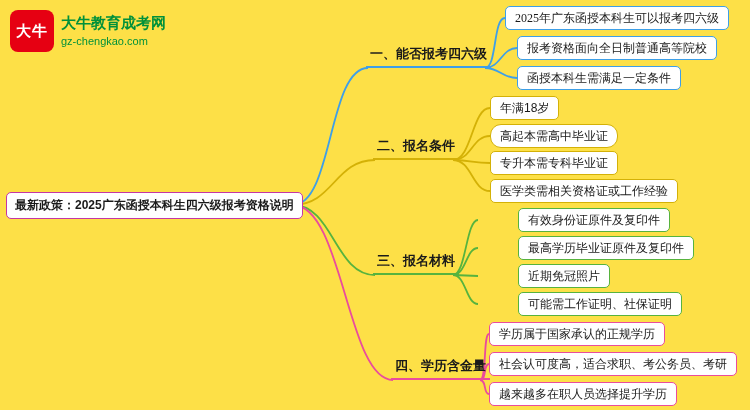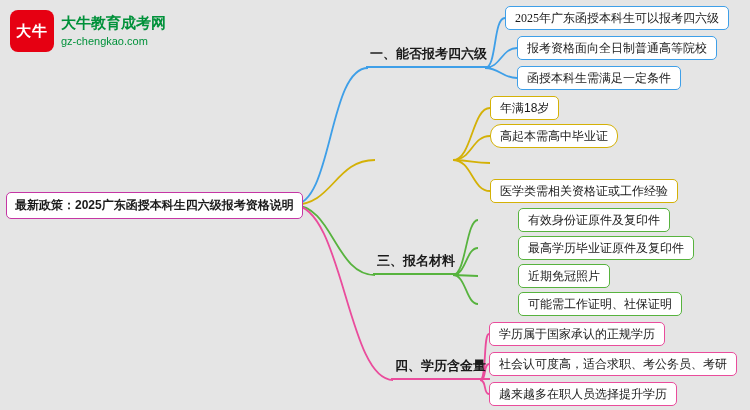--- a/index.html
+++ b/index.html
@@ -1,17 +1,17 @@
 <!DOCTYPE html>
 <html><head>
 <meta charset="utf-8">
 <style>
   html,body{margin:0;padding:0;background:#fff;}
   #canvas{
-    position:relative;width:750px;height:410px;background:#e5e5e5;overflow:hidden;
+    position:relative;width:750px;height:410px;background:#fde047;overflow:hidden;
     font-family:"Liberation Sans","DejaVu Sans",sans-serif;color:#1a1a1a;
   }
   svg.connectors{position:absolute;left:0;top:0;width:750px;height:410px;pointer-events:none;}
 
   
   .logo{position:absolute;left:10px;top:10px;display:flex;align-items:flex-start;gap:7px;}
   .logo-mark{
     width:44px;height:42px;background:#e60012;border-radius:8px;color:#fff;
     display:flex;align-items:center;justify-content:center;
     font-weight:bold;font-size:15px;letter-spacing:1px;
@@ -96,29 +96,31 @@
     <div class="logo-mark">大牛</div>
     <div class="logo-text">
       <span class="logo-name">大牛教育成考网</span>
       <span class="logo-url">gz-chengkao.com</span>
     </div>
   </div>
 
   <div class="root-node">最新政策：2025广东函授本科生四六级报考资格说明</div>
 
   <div class="branch b1">一、能否报考四六级</div>
+  <div class="branch b2">二、报名条件</div>
   <div class="branch b3">三、报名材料</div>
   <div class="branch b4">四、学历含金量</div>
 
   <div class="leaf c-blue g1-0">2025年广东函授本科生可以报考四六级</div>
   <div class="leaf c-blue g1-1">报考资格面向全日制普通高等院校</div>
   <div class="leaf c-blue g1-2">函授本科生需满足一定条件</div>
 
   <div class="leaf c-yellow g2-0">年满18岁</div>
   <div class="leaf c-yellow g2-1">高起本需高中毕业证</div>
+  <div class="leaf c-yellow g2-2">专升本需专科毕业证</div>
   <div class="leaf c-yellow g2-3">医学类需相关资格证或工作经验</div>
 
   <div class="leaf c-green g3-0">有效身份证原件及复印件</div>
   <div class="leaf c-green g3-1">最高学历毕业证原件及复印件</div>
   <div class="leaf c-green g3-2">近期免冠照片</div>
   <div class="leaf c-green g3-3">可能需工作证明、社保证明</div>
 
   <div class="leaf c-pink g4-0">学历属于国家承认的正规学历</div>
   <div class="leaf c-pink g4-2">越来越多在职人员选择提升学历</div>
   <div class="leaf c-pink g4-1">社会认可度高，适合求职、考公务员、考研</div>

